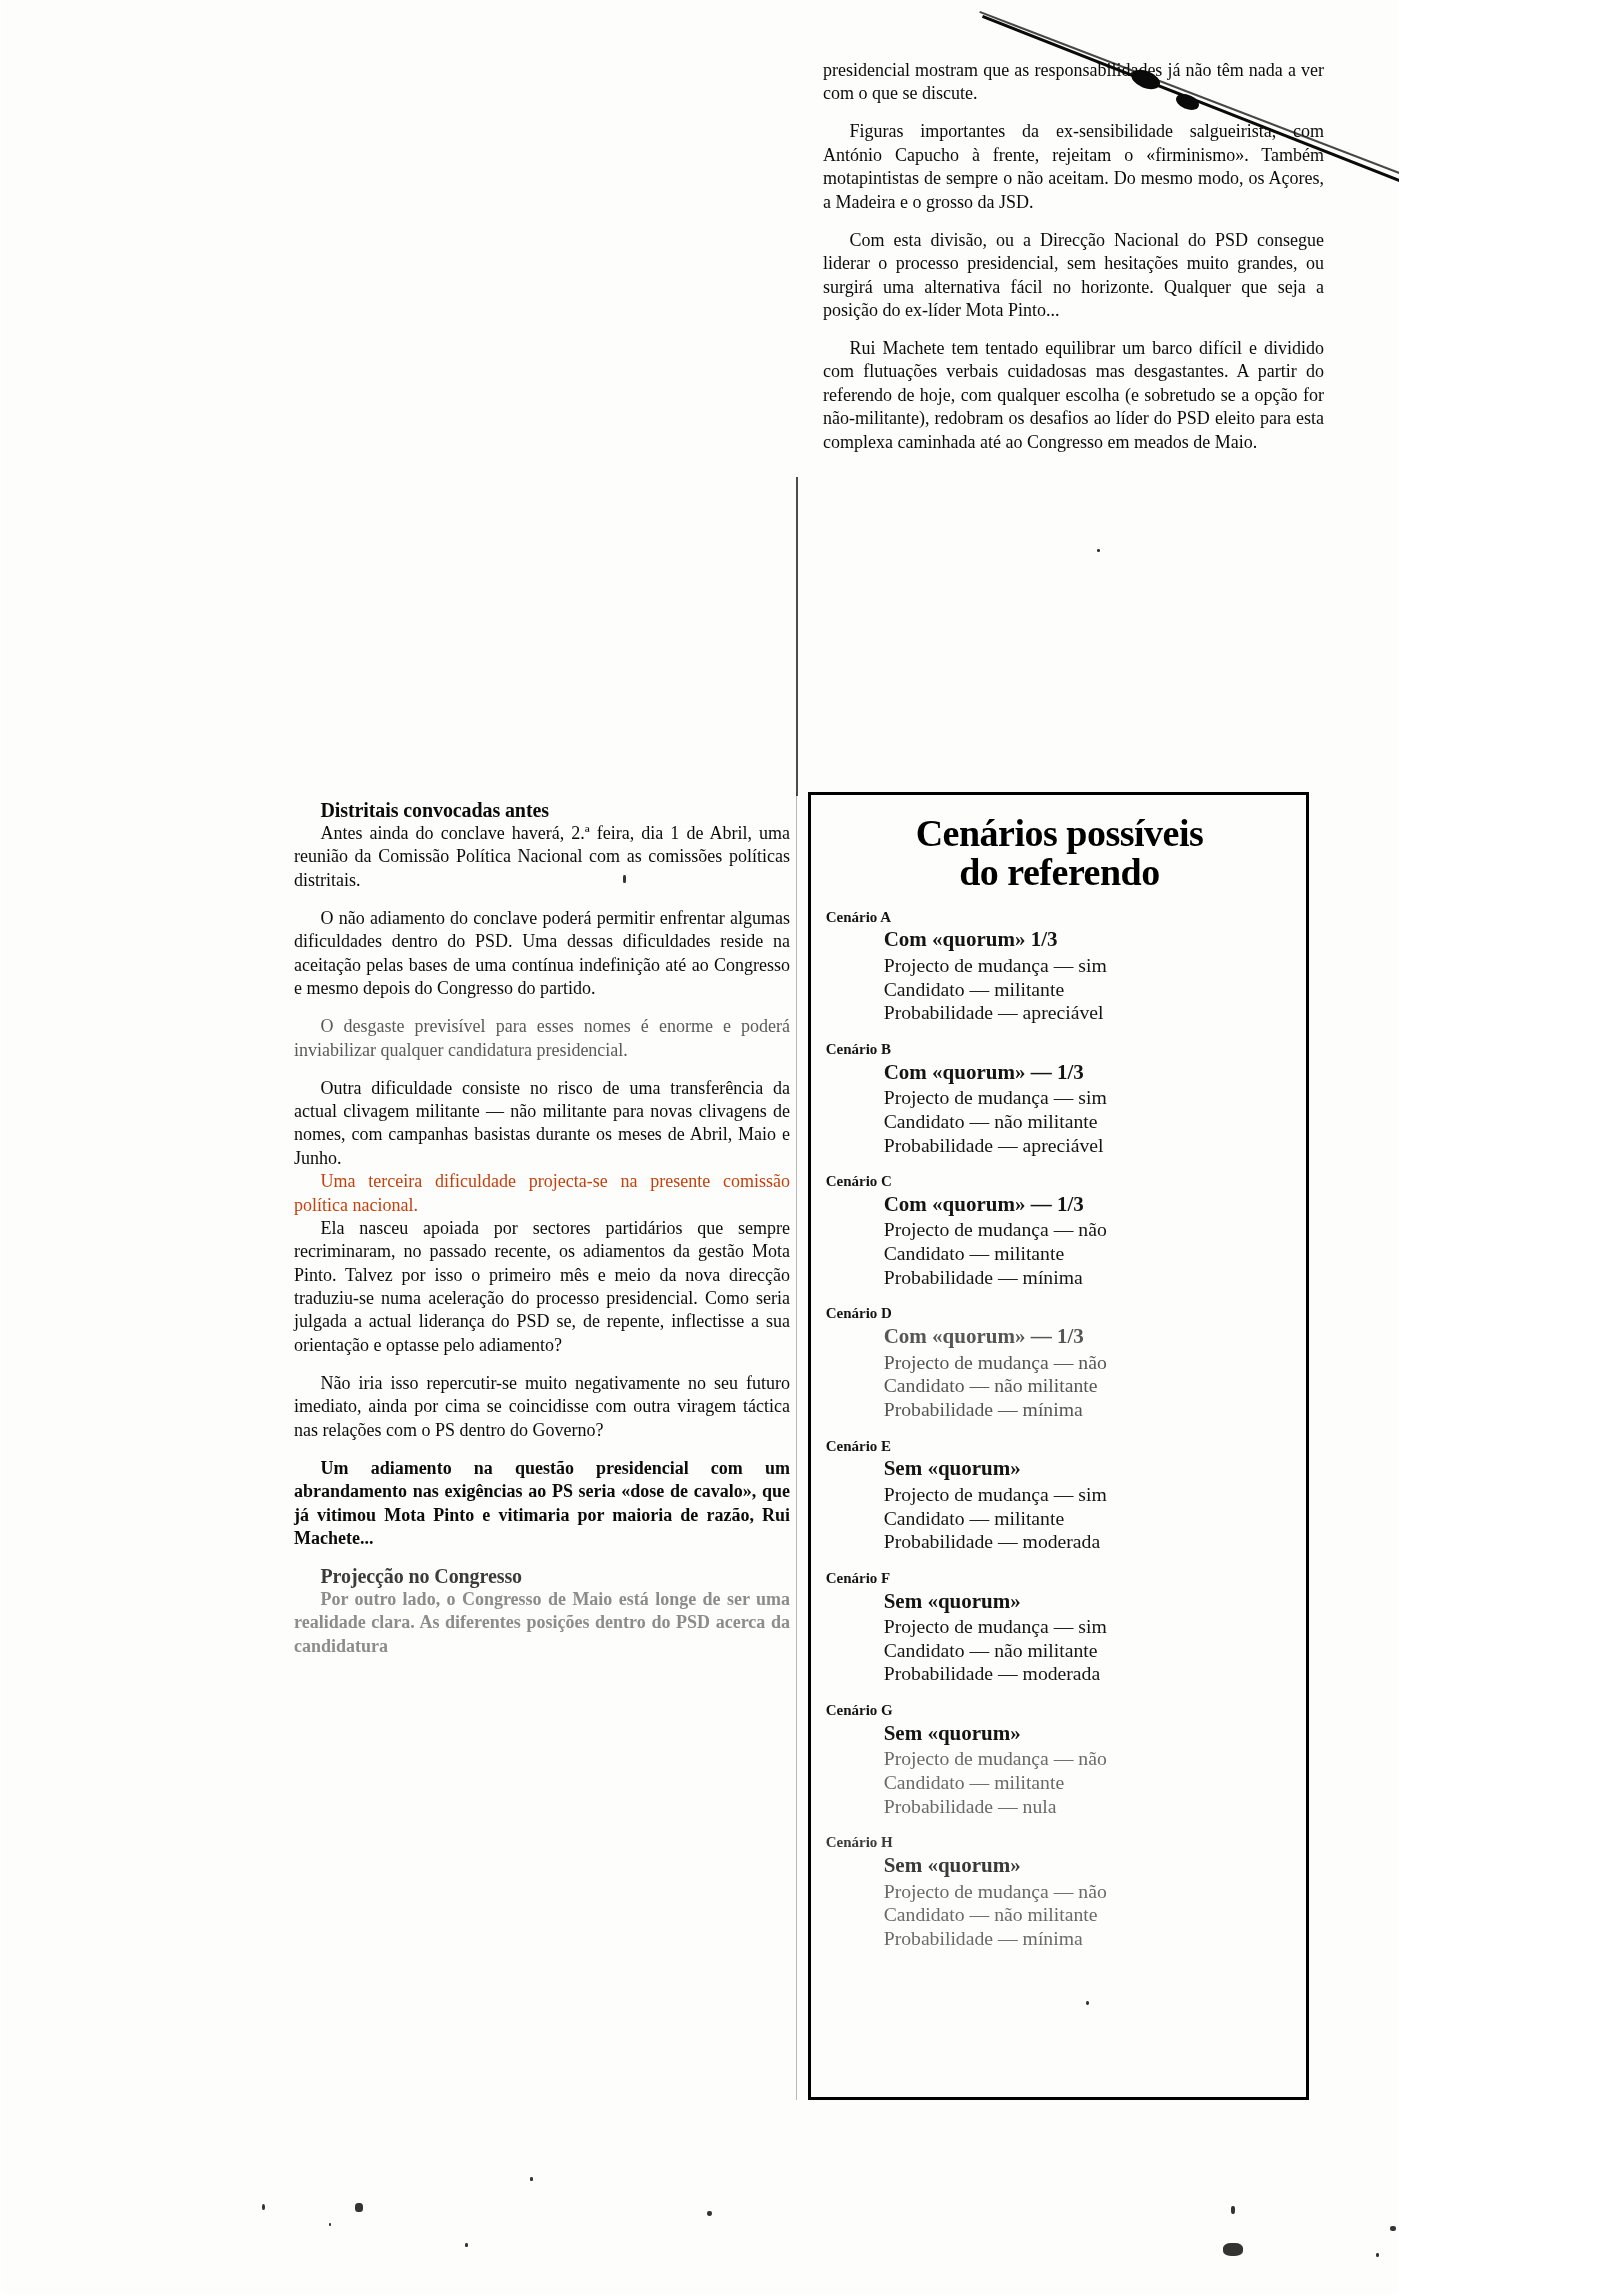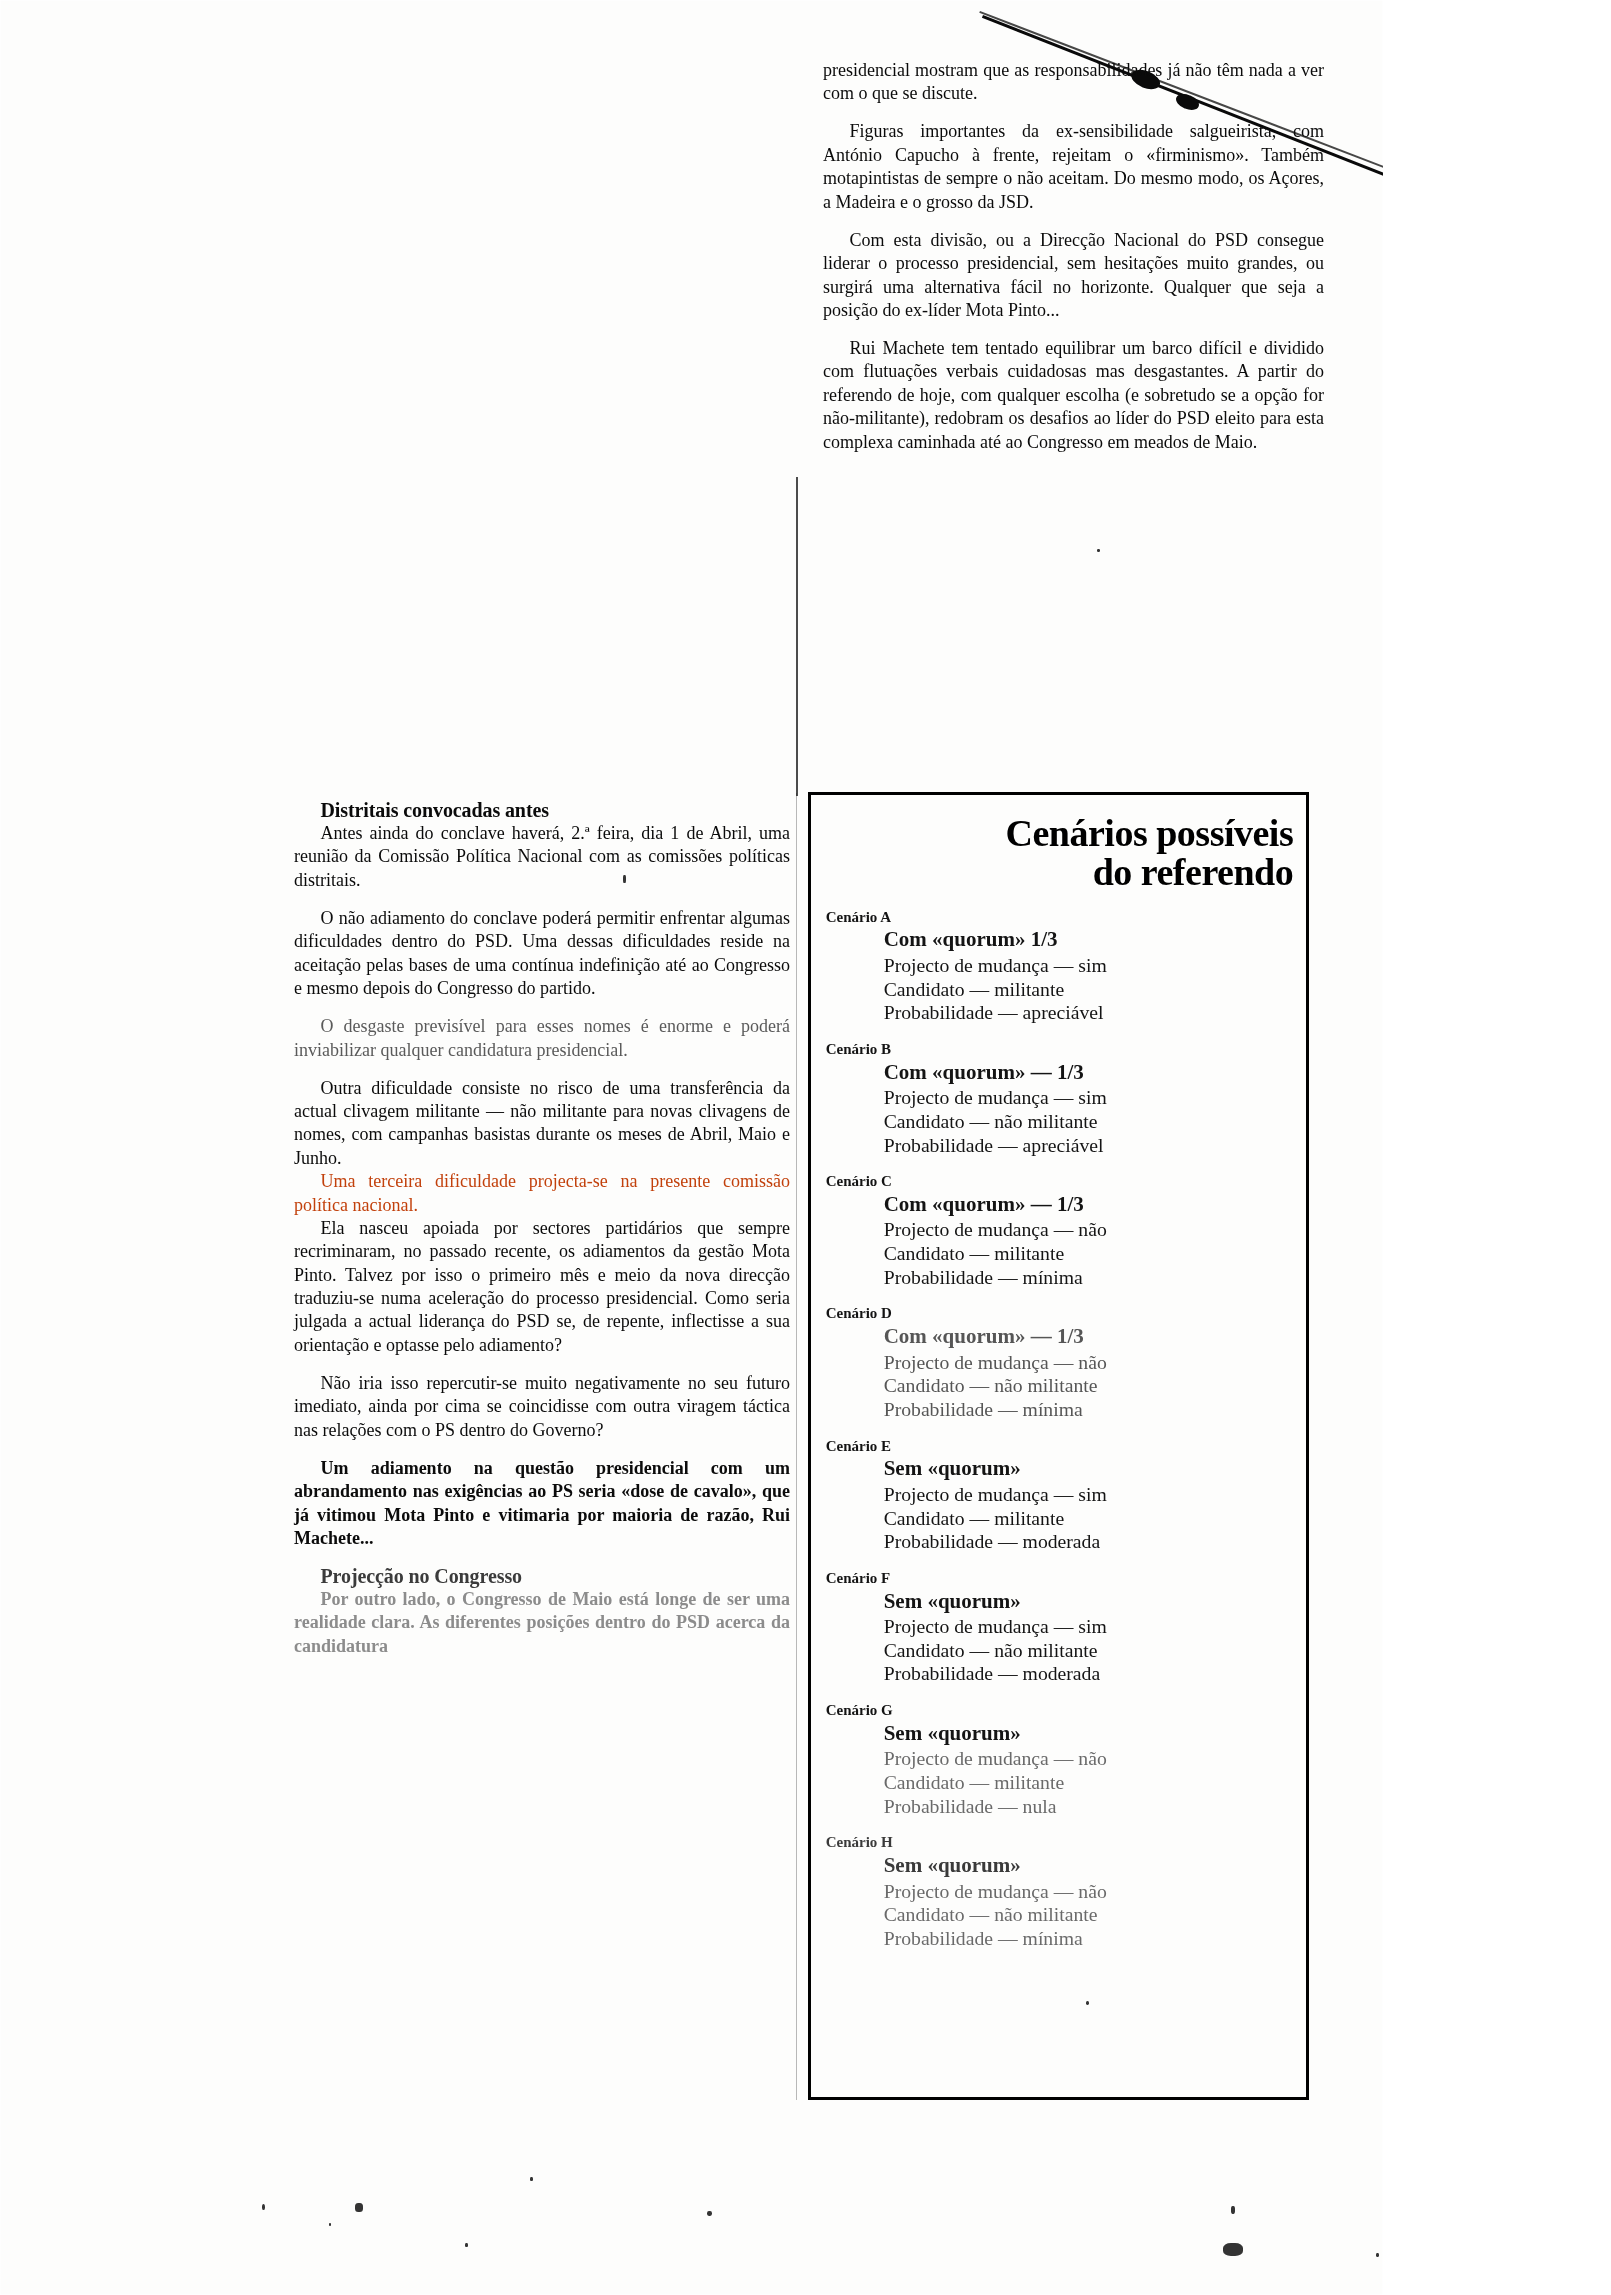--- a/index.html
+++ b/index.html
@@ -15,20 +15,21 @@
 
   
   #page {
     position: relative;
     width: 1383px;
     height: 2295px;
     background: #fdfdfc;
     overflow: hidden;
     
     box-shadow: inset 0 0 0 0.5px #ffffff;
+    padding-left: 16px;
   }
 
   
   .speck {
     position: absolute;
     background: #111;
     border-radius: 40%;
     opacity: .85;
     pointer-events: none;
   }
@@ -109,21 +110,21 @@
     width: 501px;
     height: 1308px;
     border: 3.4px solid #000;
     box-sizing: border-box;
     background: transparent;
   }
   #scenario-box .inner {
     padding: 16.7px 12.8px 0 14.7px;
   }
   .box-title {
-    text-align: right;
+    text-align: center;
     font-weight: bold;
     font-size: 38px;
     line-height: 1.04;
     letter-spacing: -0.5px;
     margin: 2px 0 11.8px 0;
   }
   .box-title .l2 { display: block; }
 
   .scenario { margin: 0 0 2.9px 0; }
   .scenario-name {

